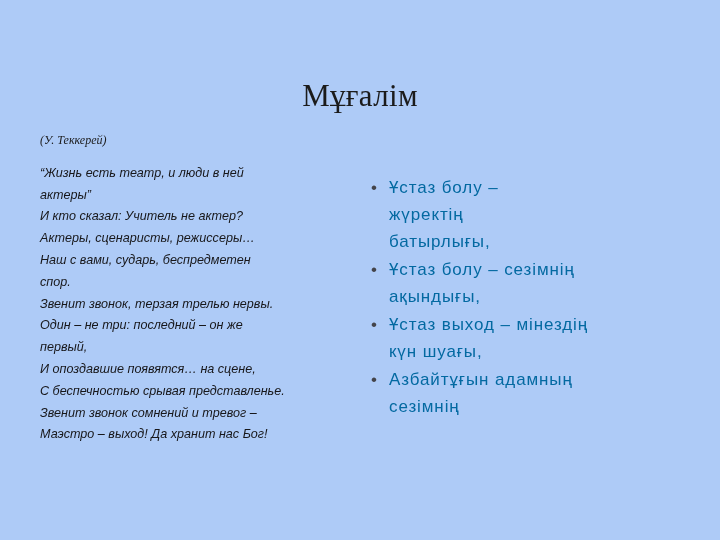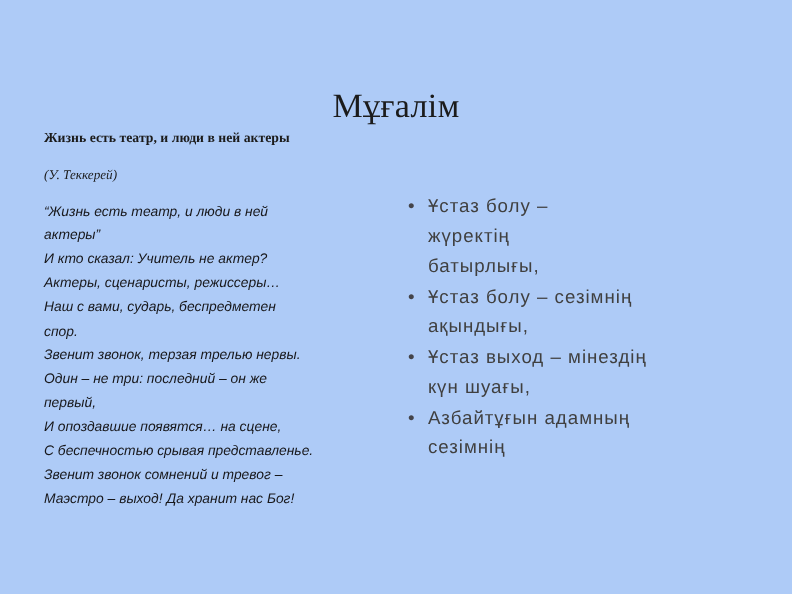--- a/index.html
+++ b/index.html
@@ -95,35 +95,34 @@
     text-align: left;
     padding-left: 5px;
     box-sizing: border-box;
   }
 
   .bullet-text {
     flex: 1 1 auto;
     font-family: "Liberation Sans", sans-serif;
     font-size: 17px;
     line-height: 27px;
-    color: #404040;
+    color: #0369a1;
     letter-spacing: 0.9px;
     white-space: pre-line;
   }
 </style>
 </head>
 <body>
 
 <div id="slide">
 
   <h1 id="slide-title">Мұғалім</h1>
 
   <div id="left-column">
 
-    <p id="epigraph-quote">Жизнь есть театр, и люди в ней актеры</p>
 
     <p id="epigraph-author">(У. Теккерей)</p>
 
     <p id="poem">“Жизнь есть театр, и люди в ней
 актеры”
 И кто сказал: Учитель не актер?
 Актеры, сценаристы, режиссеры…
 Наш с вами, сударь, беспредметен
 спор.
 Звенит звонок, терзая трелью нервы.

